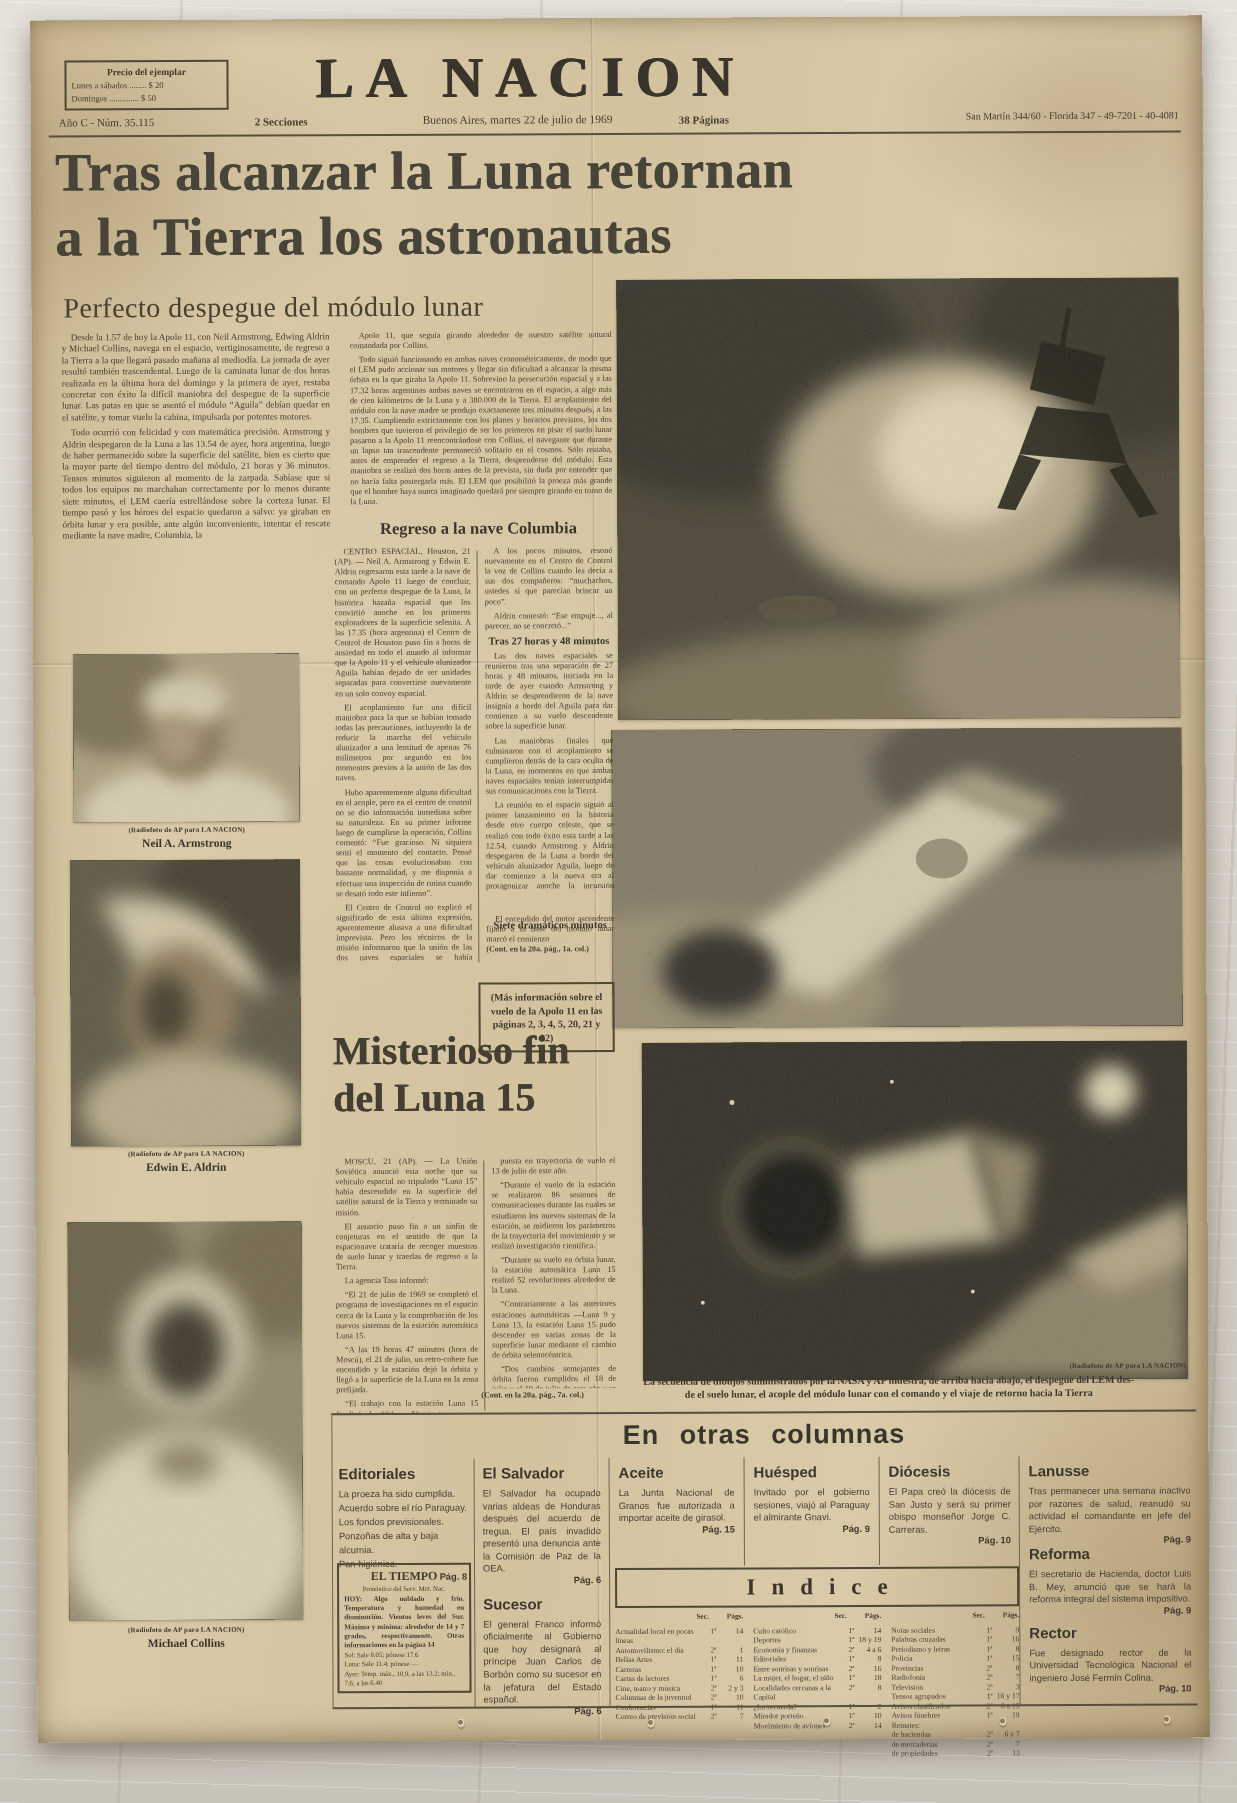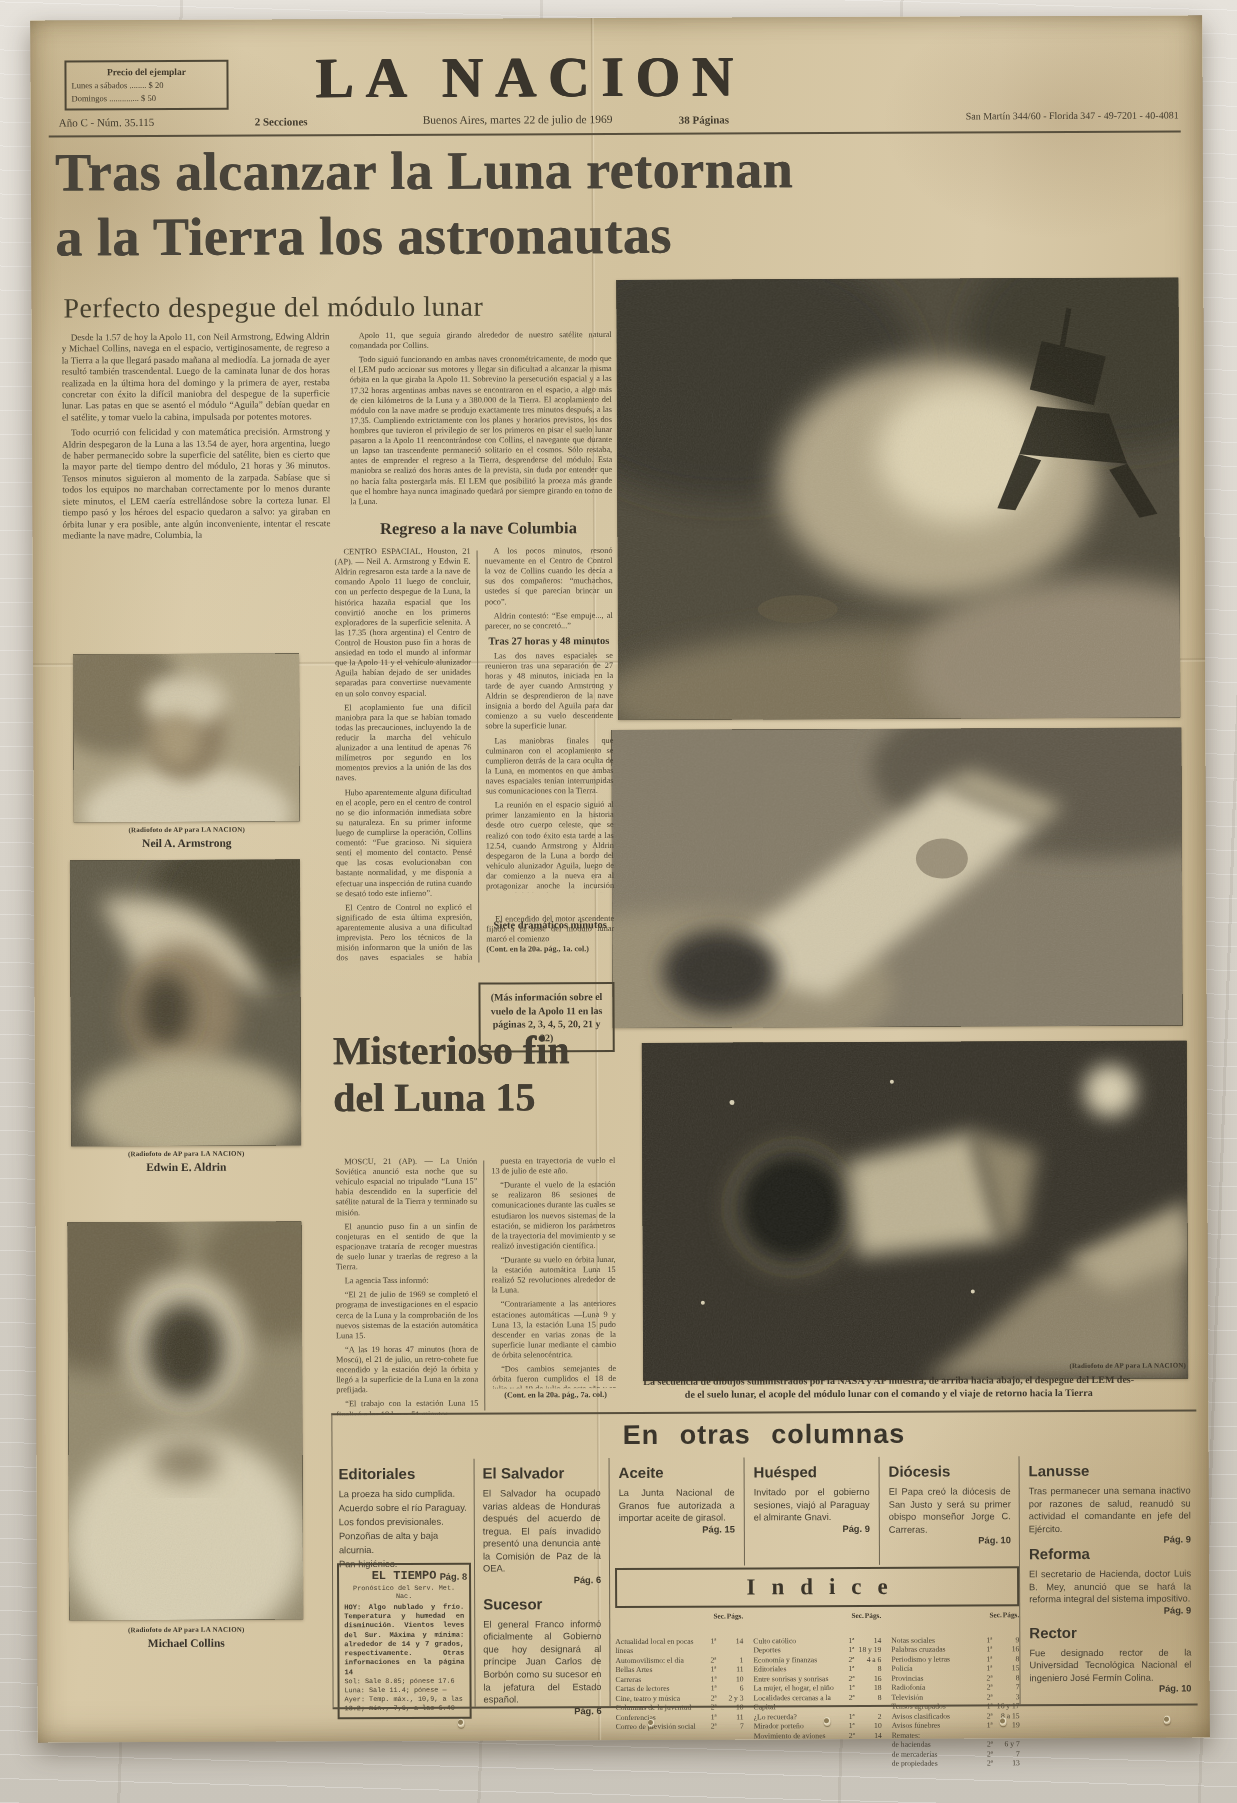--- a/index.html
+++ b/index.html
@@ -64,29 +64,29 @@
   .luna-head{font-weight:bold;font-size:40px;line-height:1.18;color:#453f33;
     text-shadow:0.4px 0 0 currentColor;}
   
   .oc-heading{font-weight:bold;font-size:27px;text-align:center;color:#3a352b;
     word-spacing:12px;letter-spacing:1px;}
   .oc-title{font-weight:bold;font-size:15px;color:#3c372c;margin:0 0 6px 0;}
   .oc-text{font-size:9.3px;line-height:1.35;text-align:justify;color:#443e31;}
   .oc-page{font-size:9.3px;font-weight:bold;text-align:right;color:#3e382c;}
   .oc-col{position:absolute;font-family:"Liberation Sans",sans-serif;}
   .ed-line{font-size:9.3px;line-height:1.5;color:#443e31;}
-  .tiempo{border:2px solid #4e4736;padding:4px 5px;font-family:Liberation Mono, monospace;color:#433c2f;}
+  .tiempo{border:2px solid #4e4736;padding:4px 5px;font-family:Liberation Serif, serif;color:#433c2f;}
   .tiempo .t-title{font-weight:bold;font-size:12px;text-align:center;}
   .tiempo .t-sub{font-size:6.8px;text-align:center;margin:1px 0 3px 0;}
   .tiempo .t-body{font-size:7.1px;line-height:1.3;text-align:justify;font-weight:bold;}
   .tiempo .t-line{font-size:6.8px;line-height:1.35;}
   .indice-titlebox{position:absolute;border:2px solid #4e4736;display:flex;align-items:center;justify-content:center;}
   .indice-title{font-size:23px;letter-spacing:16px;color:#3b352a;font-weight:bold;text-indent:16px;}
   .ix-col{width:128px;}
-  .ix-head{display:flex;justify-content:flex-end;gap:1px;font-size:7.3px;font-weight:bold;margin-bottom:16px;color:#3d372b;}
+  .ix-head{display:flex;justify-content:flex-end;gap:18px;font-size:7.3px;font-weight:bold;margin-bottom:6px;color:#3d372b;}
   .ix-row{display:flex;align-items:flex-start;font-size:7.6px;line-height:1.25;color:#443e31;}
   .ix-label{flex:1 1 auto;}
   .ix-sec{width:16px;text-align:right;flex:0 0 auto;}
   .ix-pag{width:27px;text-align:right;flex:0 0 auto;}
   .pin{position:absolute;width:7px;height:9px;border-radius:50%;
     background:radial-gradient(circle at 40% 40%, #8d7c58 0 2px, #e9e0c6 3px, rgba(0,0,0,0) 5px);
     box-shadow:0 1px 1px rgba(80,65,40,.6);}
 </style>
 </head>
 <body>
@@ -293,21 +293,21 @@
       </div>
     <div class="v-rule" style="left:448px;top:1142px;height:250px;"></div>
     <div class="abs bodytext small" style="left:456px;top:1138px;width:124px;height:232px;">
 
     <p class="para">puesta en trayectoria de vuelo el 13 de julio de este año.</p>
         <p class="para">“Durante el vuelo de la estación se realizaron 86 sesiones de comunicaciones durante las cuales se estudiaron los nuevos sistemas de la estación, se midieron los parámetros de la trayectoria del movimiento y se realizó investigación científica.</p>
         <p class="para">“Durante su vuelo en órbita lunar, la estación automática Luna 15 realizó 52 revoluciones alrededor de la Luna.</p>
         <p class="para">“Contrariamente a las anteriores estaciones automáticas —Luna 9 y Luna 13, la estación Luna 15 pudo descender en varias zonas de la superficie lunar mediante el cambio de órbita selenocéntrica.</p>
         <p class="para">“Dos cambios semejantes de órbita fueron cumplidos el 18 de julio y el 19 de julio de este año y se ensayaron los nuevos sistemas de navegación automática.</p>
       </div>
-    <div class="abs contnote" style="left:468px;top:1372px;width:124px;">(Cont. en la 20a. pág., 7a. col.)</div>
+    <div class="abs contnote" style="left:445px;top:1372px;width:124px;">(Cont. en la 20a. pág., 7a. col.)</div>
 
     <div class="photo" style="left:607px;top:1025px;width:545px;height:338px;">
       <svg viewBox="0 0 545 338" preserveAspectRatio="none" aria-hidden="true">
         <defs>
           <filter id="b6" x="-40%" y="-40%" width="180%" height="180%">
               <feGaussianBlur stdDeviation="10"></feGaussianBlur>
             </filter>
           <filter id="nz6">
               <feTurbulence type="fractalNoise" baseFrequency="0.85" numOctaves="2"></feTurbulence>
               <feColorMatrix type="saturate" values="0"></feColorMatrix>

